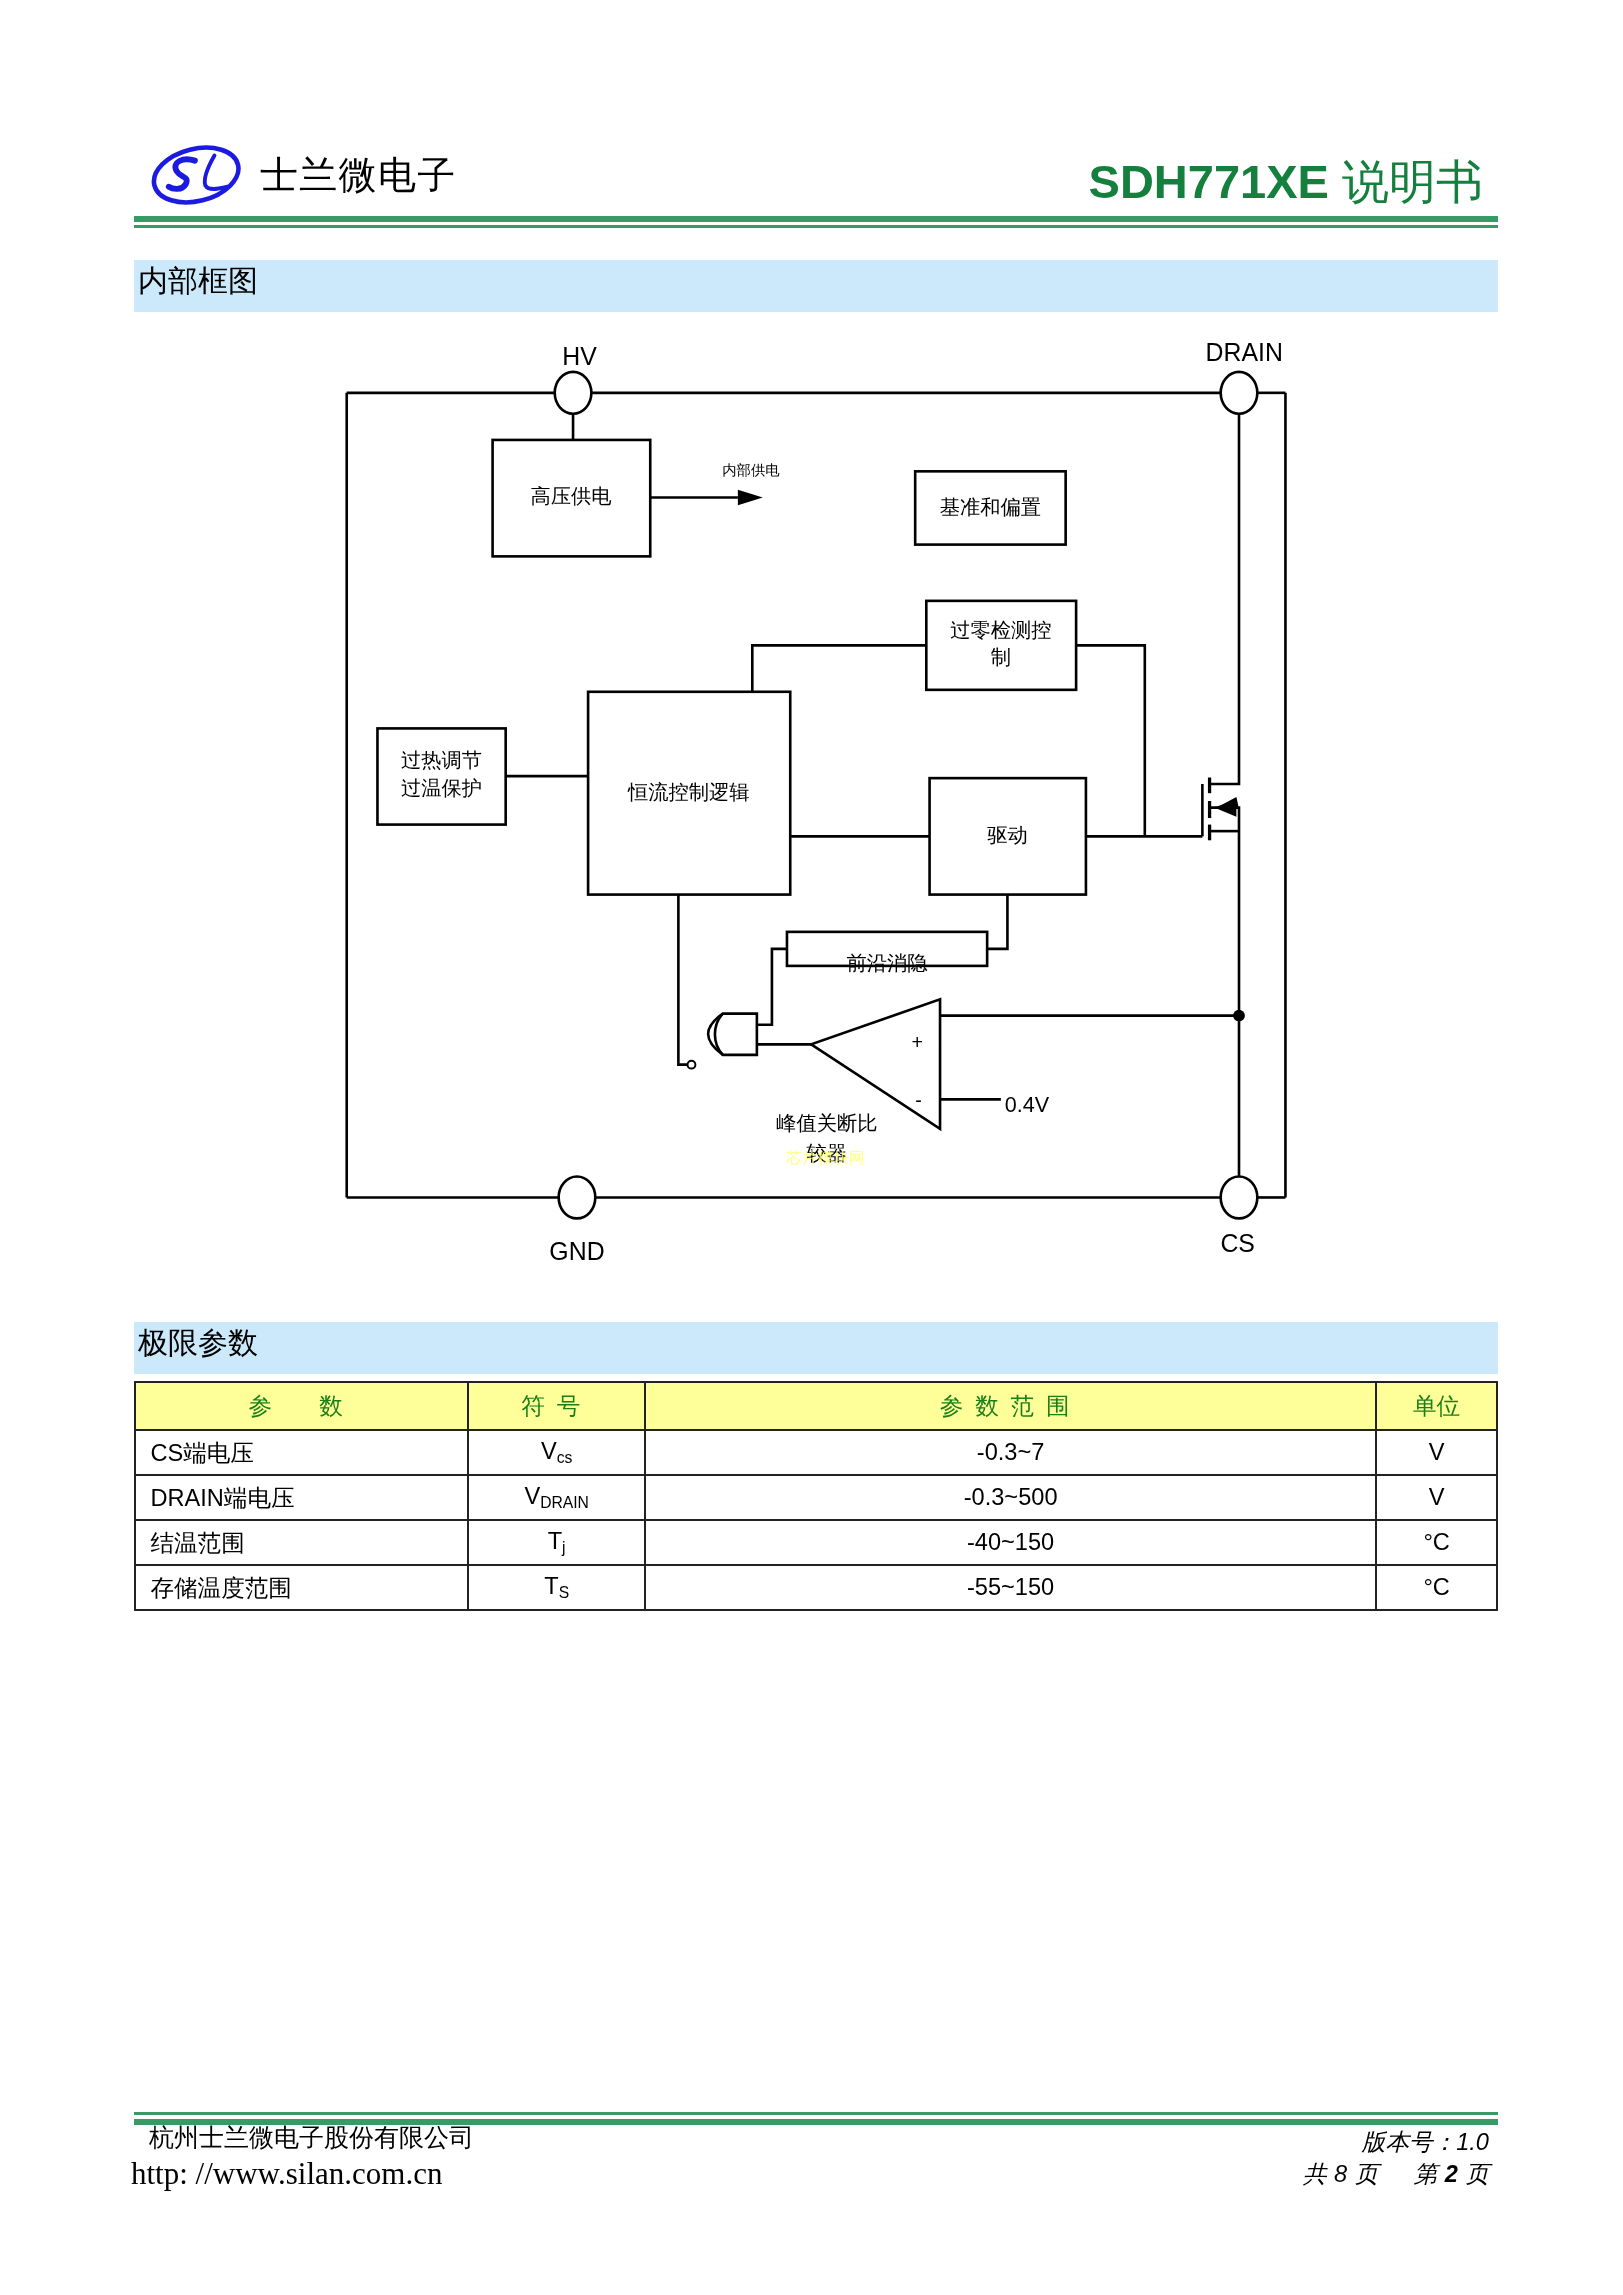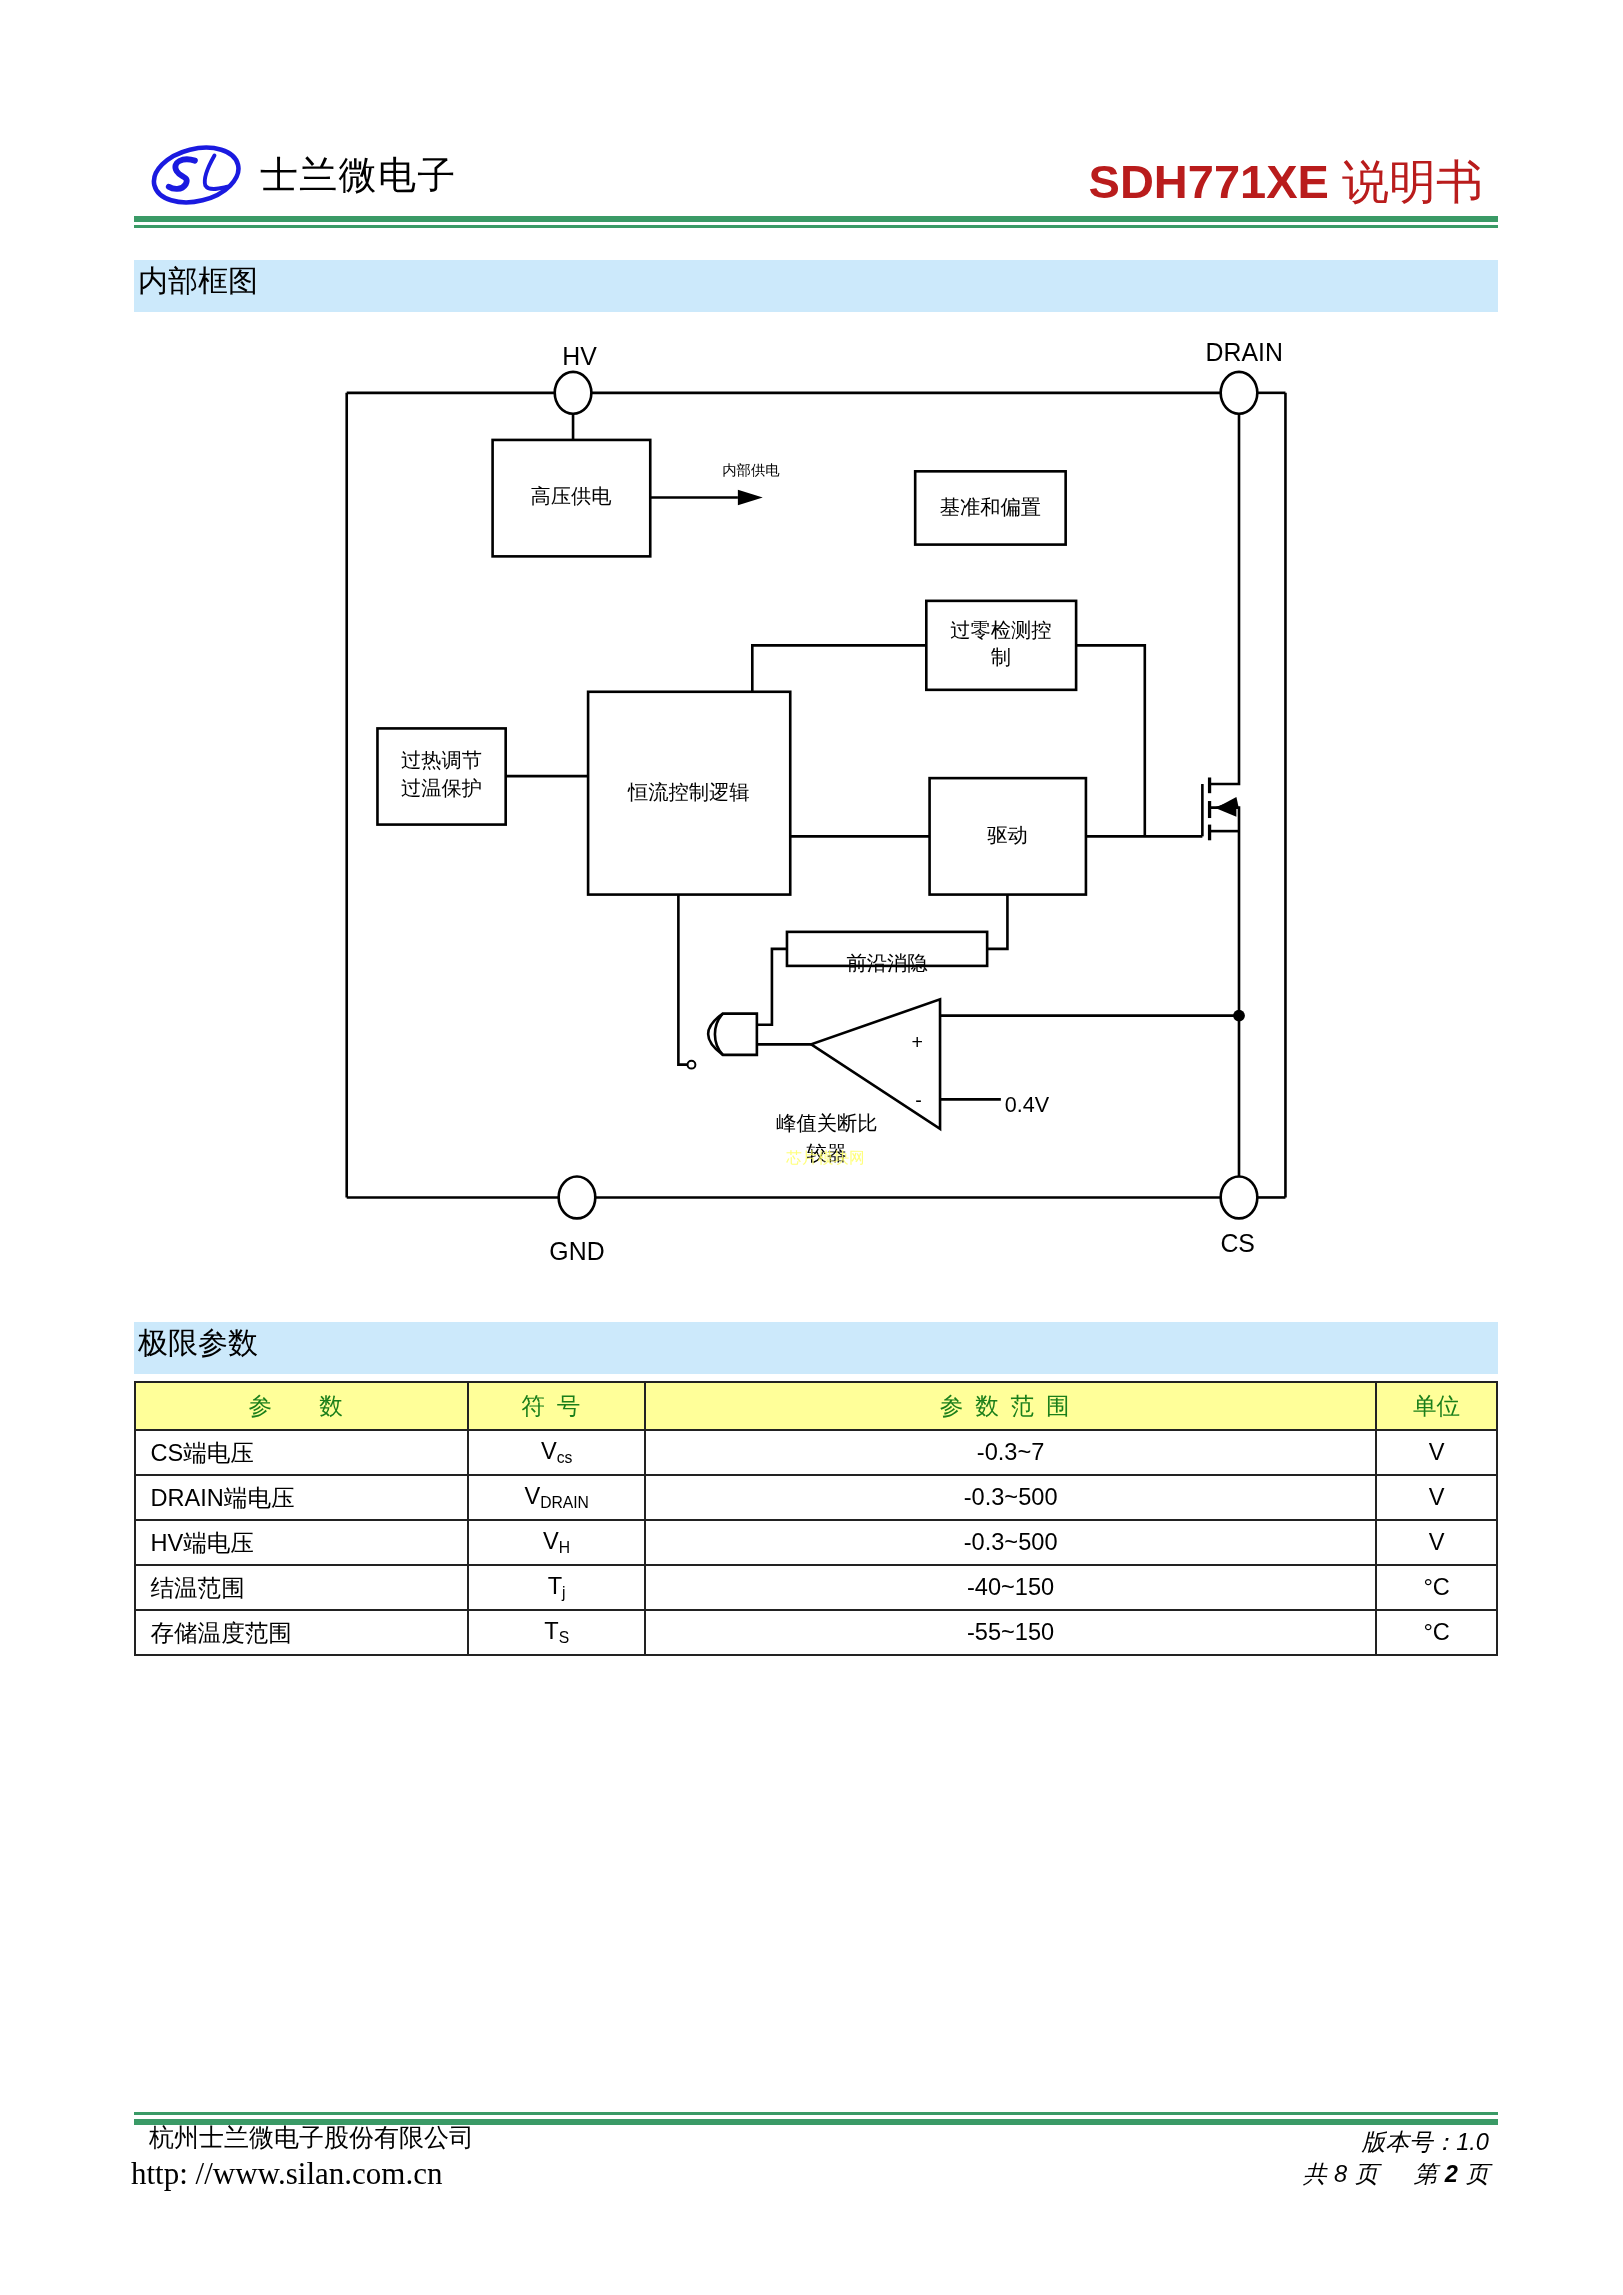--- a/index.html
+++ b/index.html
@@ -1,21 +1,21 @@
 <!DOCTYPE html>
 <html style="font-size:10.5px"><head>
 <meta charset="utf-8">
 <style>
   html,body{margin:0;padding:0;background:#fff;}
   body{width:1623px;height:2295px;position:relative;overflow:hidden;font-family:"DejaVu Sans",sans-serif;color:#000;}
   .abs{position:absolute;}
   
   .logo{left:149px;top:145px;width:97px;height:60px;}
   .company{left:260px;top:145px;font-size:38px;line-height:60px;letter-spacing:1.3px;}
-  .doc-title{right:140px;top:152px;font-size:47px;line-height:59px;color:#b91c1c;font-weight:bold;font-family:"Liberation Sans",sans-serif;}
+  .doc-title{right:140px;top:152px;font-size:47px;line-height:59px;color:#15803d;font-weight:bold;font-family:"Liberation Sans",sans-serif;}
   .doc-title .cn{font-weight:normal;font-family:"DejaVu Sans",sans-serif;}
   .rule-thick{left:134px;width:1364px;height:5.9px;background:#3a9a66;}
   .rule-thin{left:134px;width:1364px;height:2.6px;background:#3a9a66;}
   
   .section-bar{left:134px;width:1364px;height:52px;background:#cce9fb;}
   .section-bar span{position:absolute;left:3.9px;top:3.9px;font-size:30px;line-height:34px;}
   
   .diagram{left:0;top:0;width:1623px;height:1309px;}
   .diagram text{font-family:"DejaVu Serif",serif;}
   .diagram .lbl{font-family:"Liberation Sans",sans-serif;}
@@ -174,26 +174,20 @@
       <td class="c">-0.3~7</td>
       <td class="c">V</td>
     </tr>
     <tr>
       <td class="param"><span>DRAIN</span><span class="cn">端电压</span></td>
       <td class="c"><span>V</span><sub>DRAIN</sub></td>
       <td class="c">-0.3~500</td>
       <td class="c">V</td>
     </tr>
     <tr>
-      <td class="param"><span>HV</span><span class="cn">端电压</span></td>
-      <td class="c"><span>V</span><sub>H</sub></td>
-      <td class="c">-0.3~500</td>
-      <td class="c">V</td>
-    </tr>
-    <tr>
       <td class="param"><span></span><span class="cn">结温范围</span></td>
       <td class="c"><span>T</span><sub>j</sub></td>
       <td class="c">-40~150</td>
       <td class="c">°C</td>
     </tr>
     <tr>
       <td class="param"><span></span><span class="cn">存储温度范围</span></td>
       <td class="c"><span>T</span><sub>S</sub></td>
       <td class="c">-55~150</td>
       <td class="c">°C</td>

